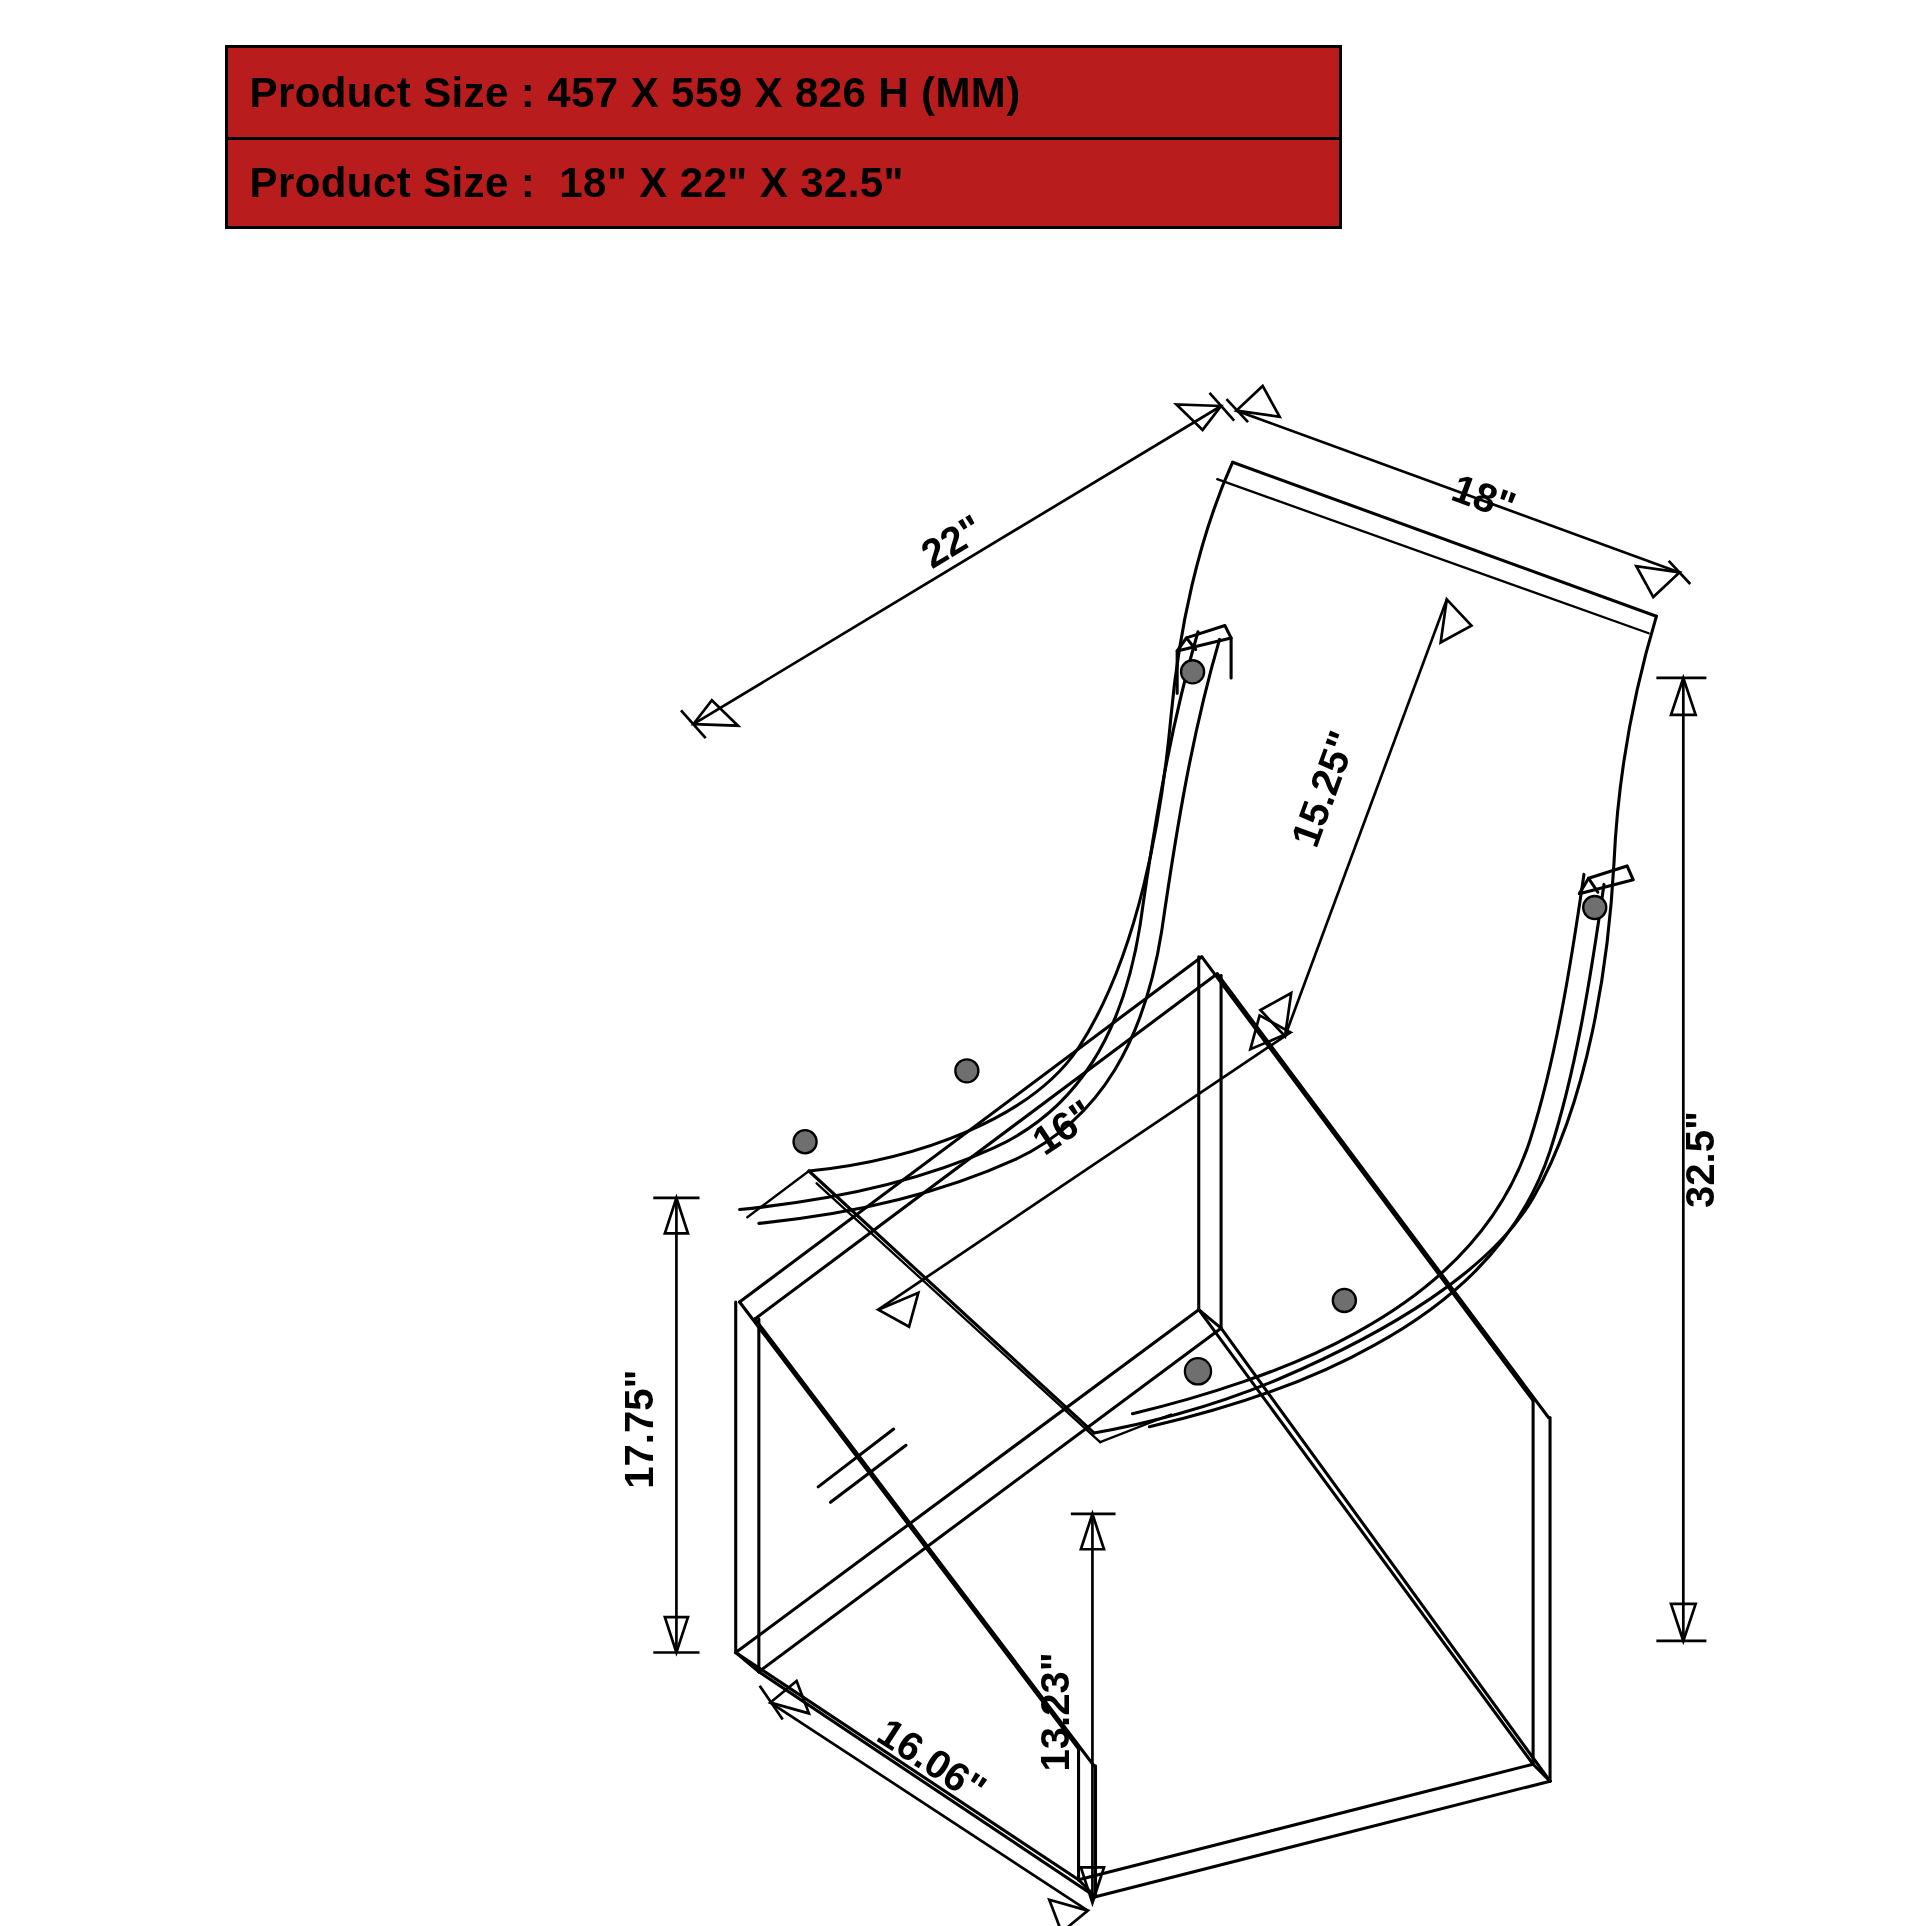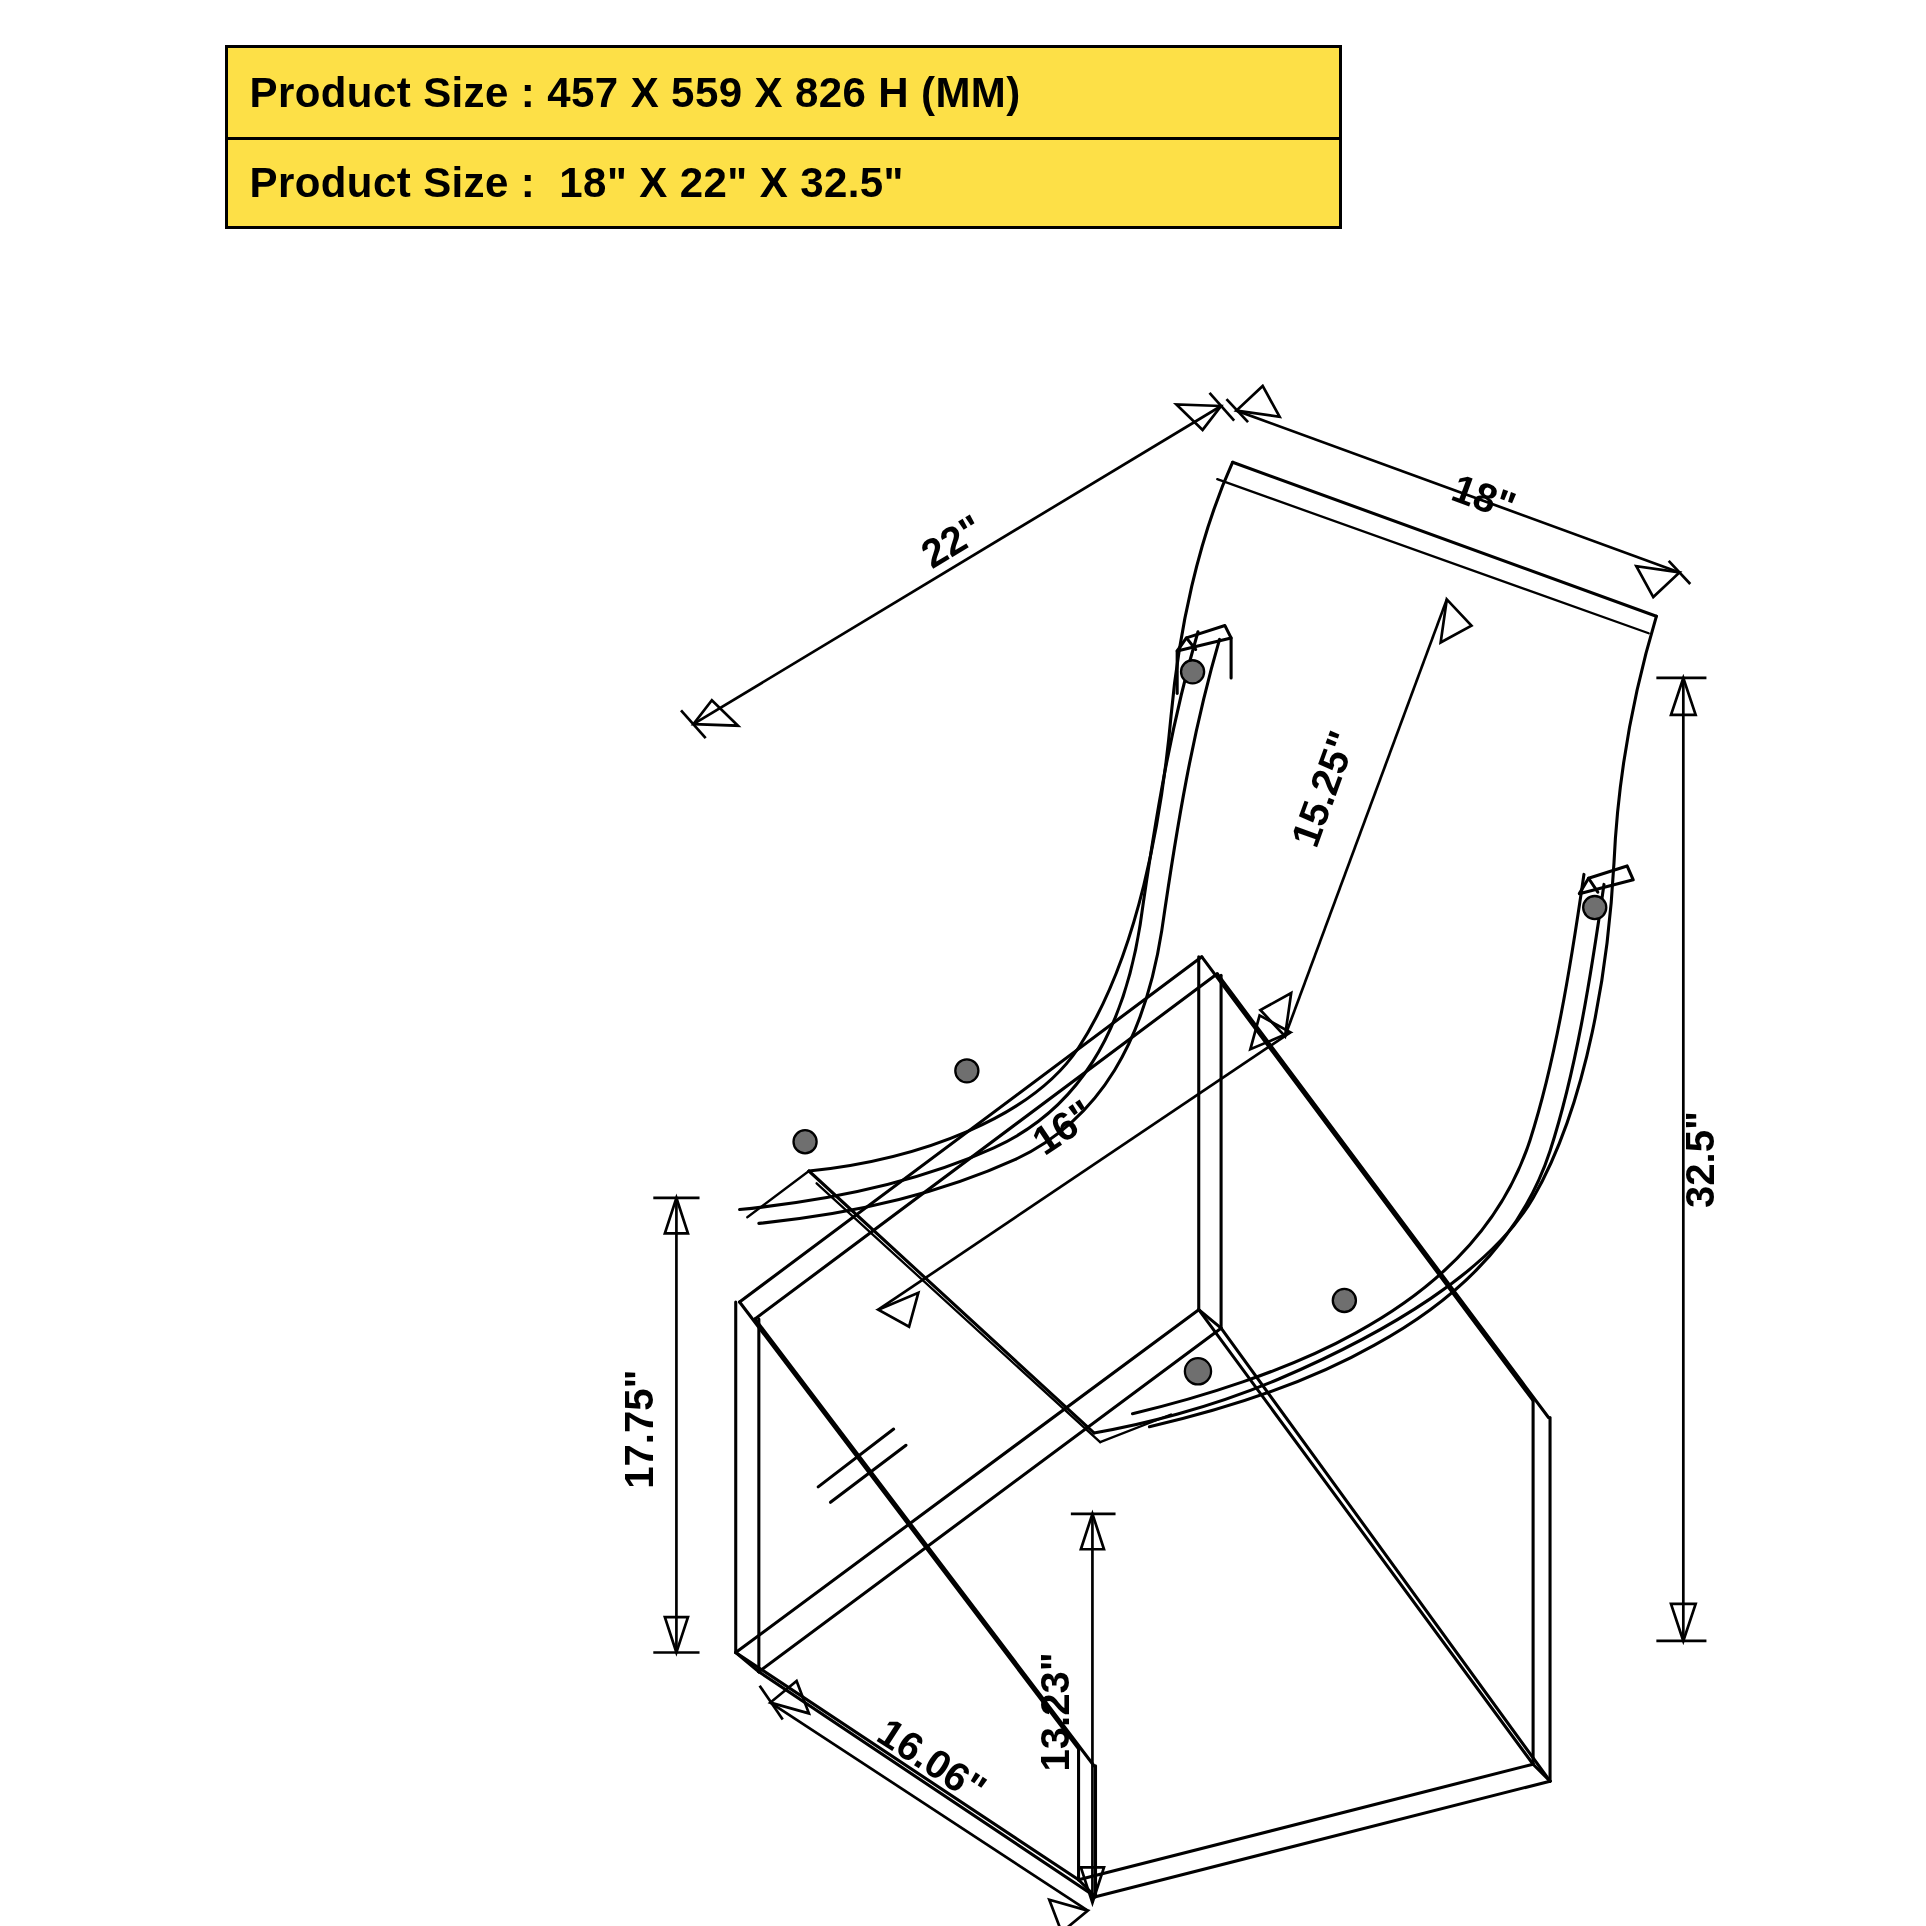--- a/index.html
+++ b/index.html
@@ -17,21 +17,21 @@
   }
 
   
   #spec-table {
     position: absolute;
     left: 225px;
     top: 45px;
     width: 1117px;
     border: 3.9px solid #000;
     box-sizing: border-box;
-    background: #fde047;
+    background: #b91c1c;
   }
   .spec-row {
     height: 89px;
     display: flex;
     align-items: center;
     box-sizing: border-box;
     padding-left: 21.6px;
   }
   .spec-row + .spec-row {
     border-top: 3.9px solid #000;

